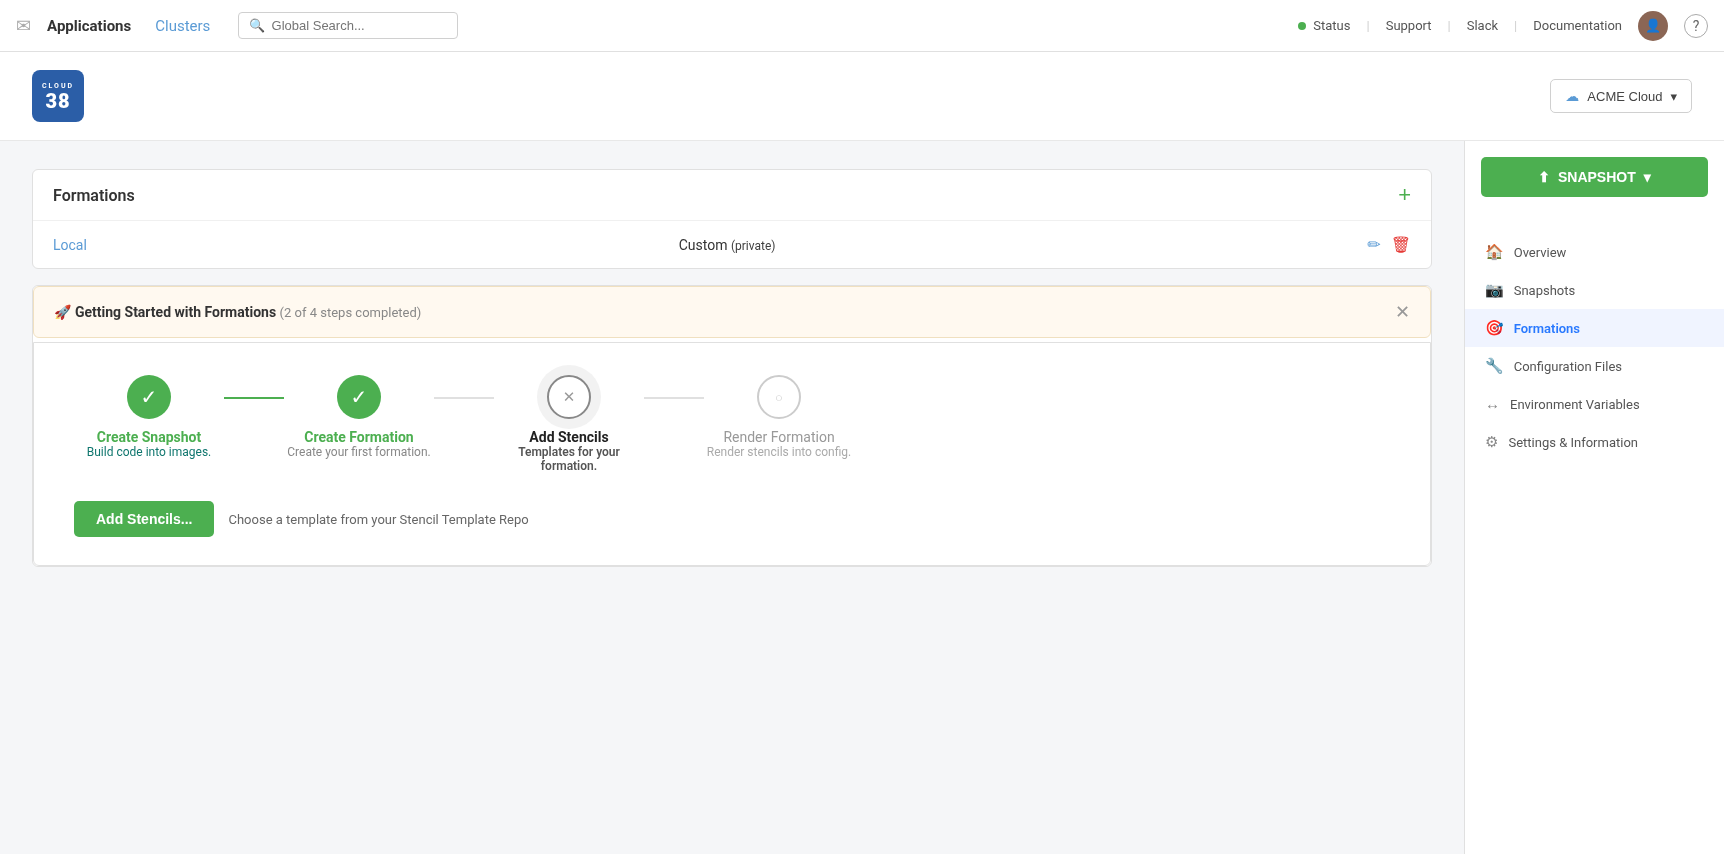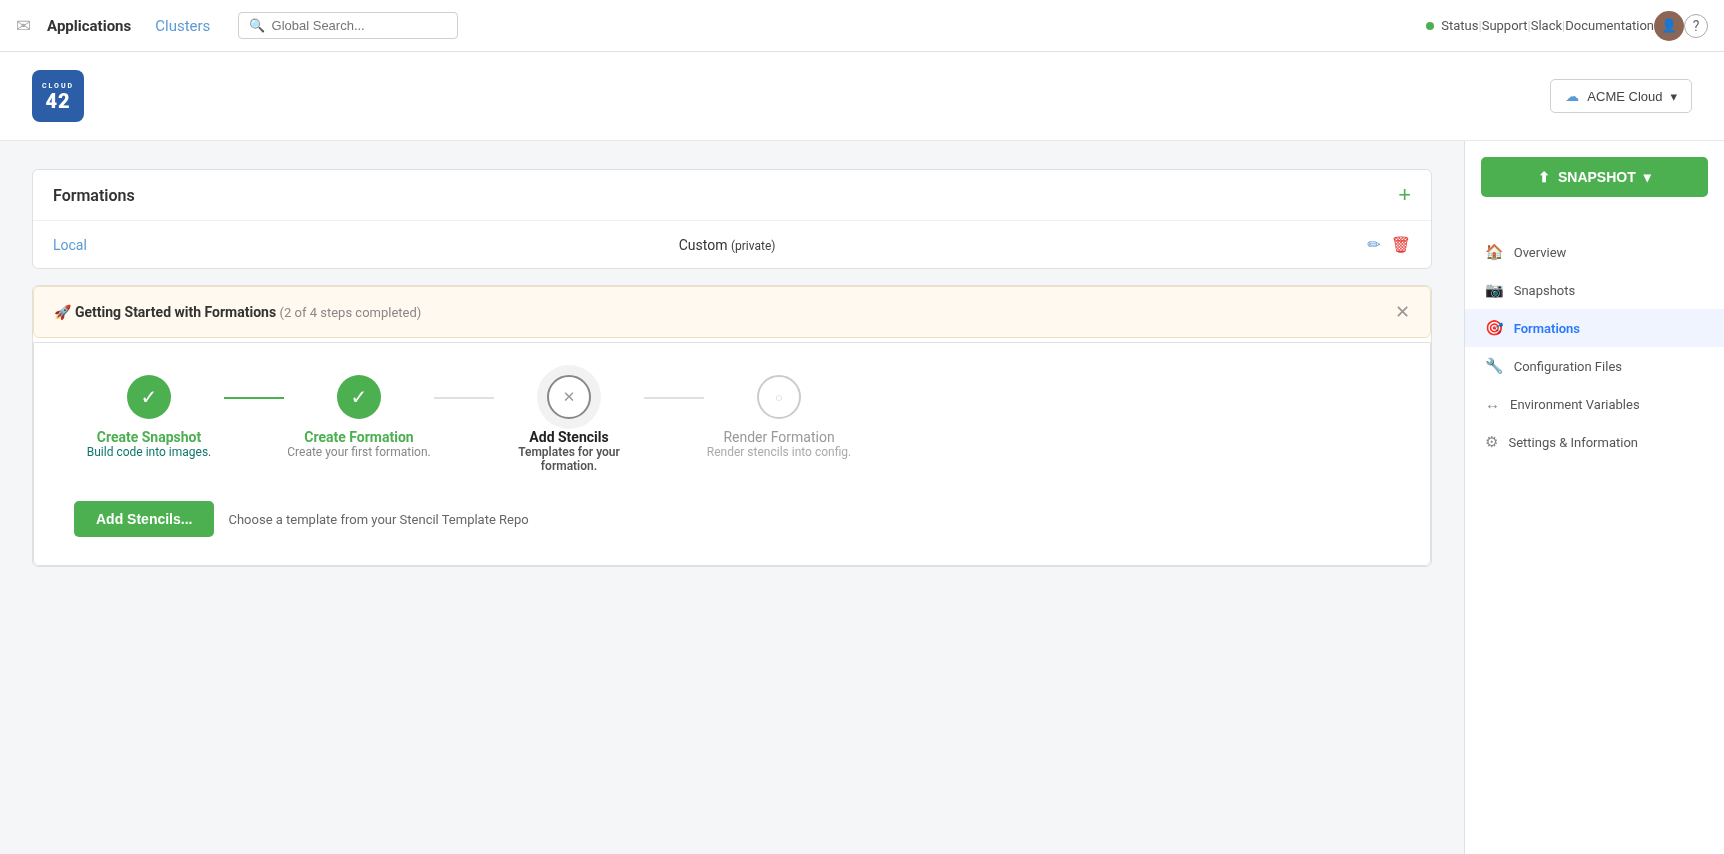--- a/index.html
+++ b/index.html
@@ -14,21 +14,21 @@
     .topnav-left { display: flex; align-items: center; gap: 8px; }
     .mail-icon { color: #aaa; font-size: 18px; margin-right: 8px; }
     .nav-link-active { font-weight: 700; color: #333; font-size: 15px; text-decoration: none; }
     .nav-link { color: #5b9bd5; font-size: 15px; text-decoration: none; margin-left: 16px; }
     .search-box {
       display: flex; align-items: center; border: 1px solid #d0d0d0; border-radius: 4px;
       padding: 5px 10px; margin-left: 20px; background: #fff; width: 220px;
     }
     .search-box input { border: none; outline: none; font-size: 13px; color: #999; width: 100%; background: transparent; }
     .search-icon-small { color: #999; margin-right: 6px; font-size: 13px; }
-    .topnav-right { margin-left: auto; display: flex; align-items: center; font-size: 13px; }
+    .topnav-right { margin-left: auto; display: flex; align-items: center; gap: 16px; font-size: 13px; }
     .status-dot { display: inline-block; width: 8px; height: 8px; background: #4caf50; border-radius: 50%; margin-right: 4px; }
     .topnav-right a { color: #555; text-decoration: none; }
     .avatar { width: 30px; height: 30px; border-radius: 50%; background: #8b6655; overflow: hidden; display: flex; align-items: center; justify-content: center; color: #fff; font-size: 13px; cursor: pointer; }
     .help-btn { width: 24px; height: 24px; border-radius: 50%; border: 1px solid #aaa; display: flex; align-items: center; justify-content: center; color: #666; font-size: 14px; cursor: pointer; }
     .topnav-divider { color: #d0d0d0; }
 
     
     .breadcrumb-bar {
       display: flex; align-items: center; justify-content: space-between;
       background: #fff; padding: 18px 32px; border-bottom: 1px solid #e8e8e8;
@@ -167,21 +167,21 @@
       <span>👤</span>
     </div>
     <div class="help-btn">?</div>
   </div>
 </nav>
 
 <div class="breadcrumb-bar">
   <div class="breadcrumb-left">
     <div class="logo-box">
       <span class="logo-cloud-text">CLOUD</span>
-      <span class="logo-66">42</span>
+      <span class="logo-66">38</span>
     </div>
   </div>
   <button class="account-btn">
     <span class="cloud-icon">☁</span>
     <span>ACME Cloud</span>
     <span>▾</span>
   </button>
 </div>
 
 <div class="main-layout">

